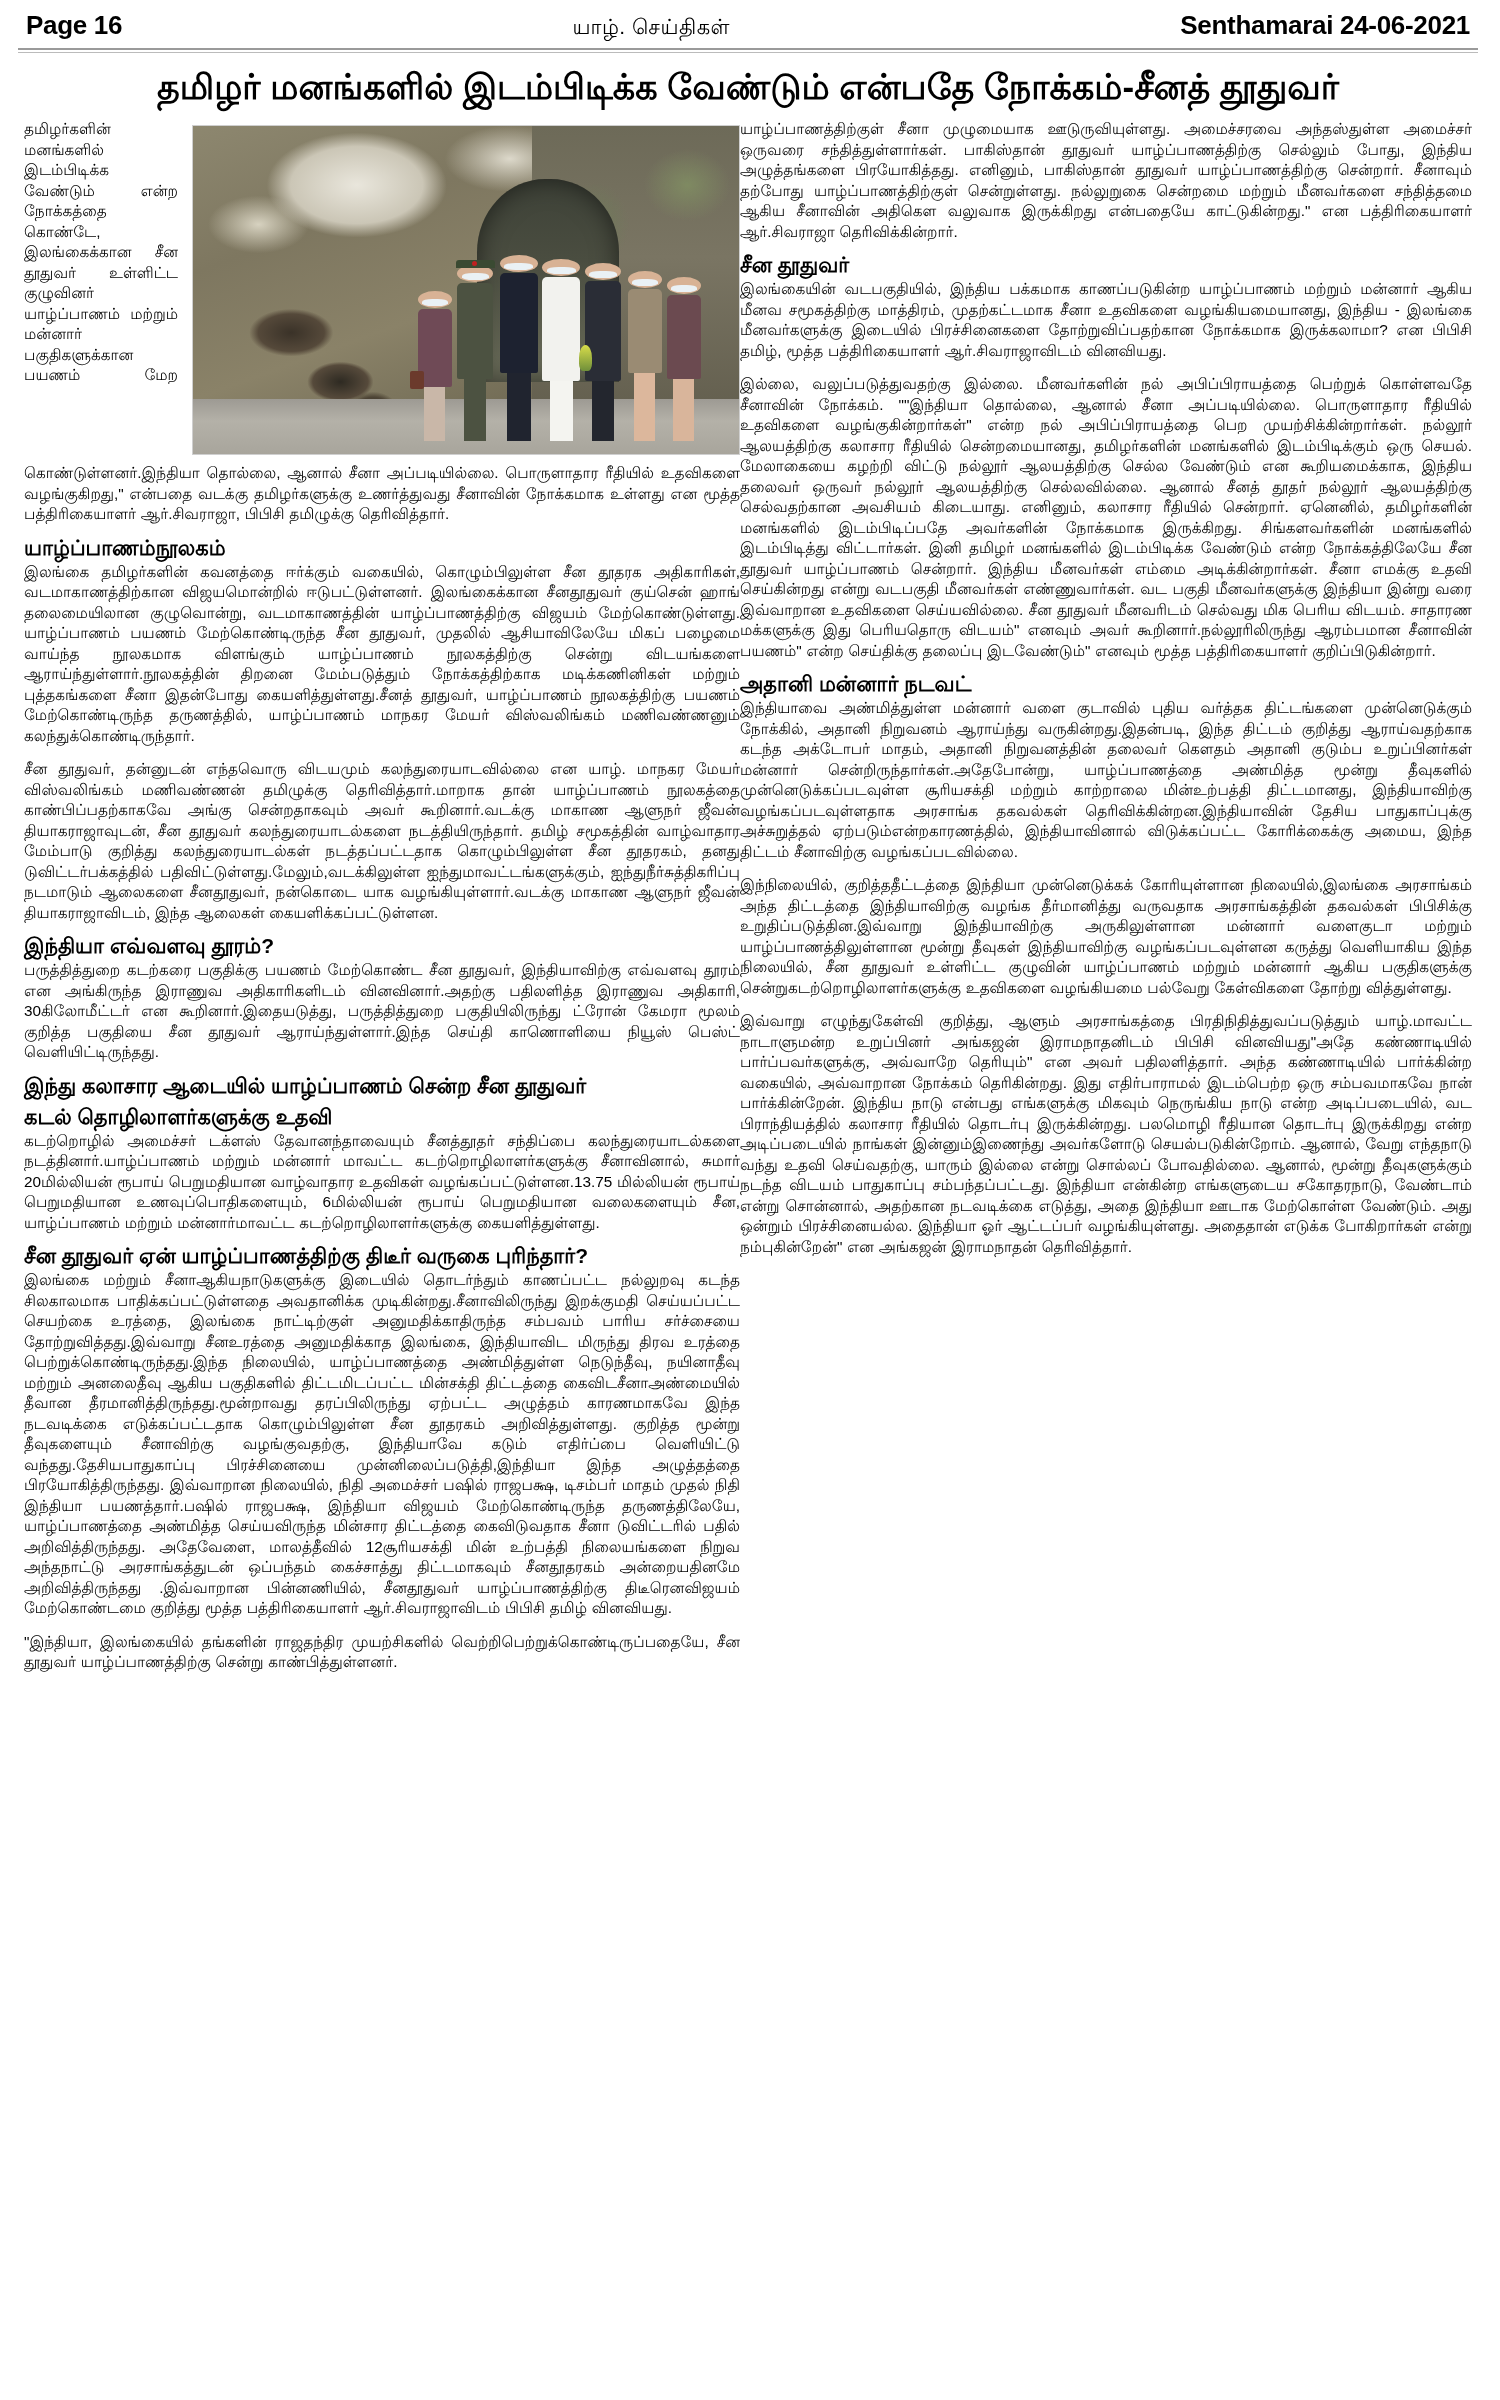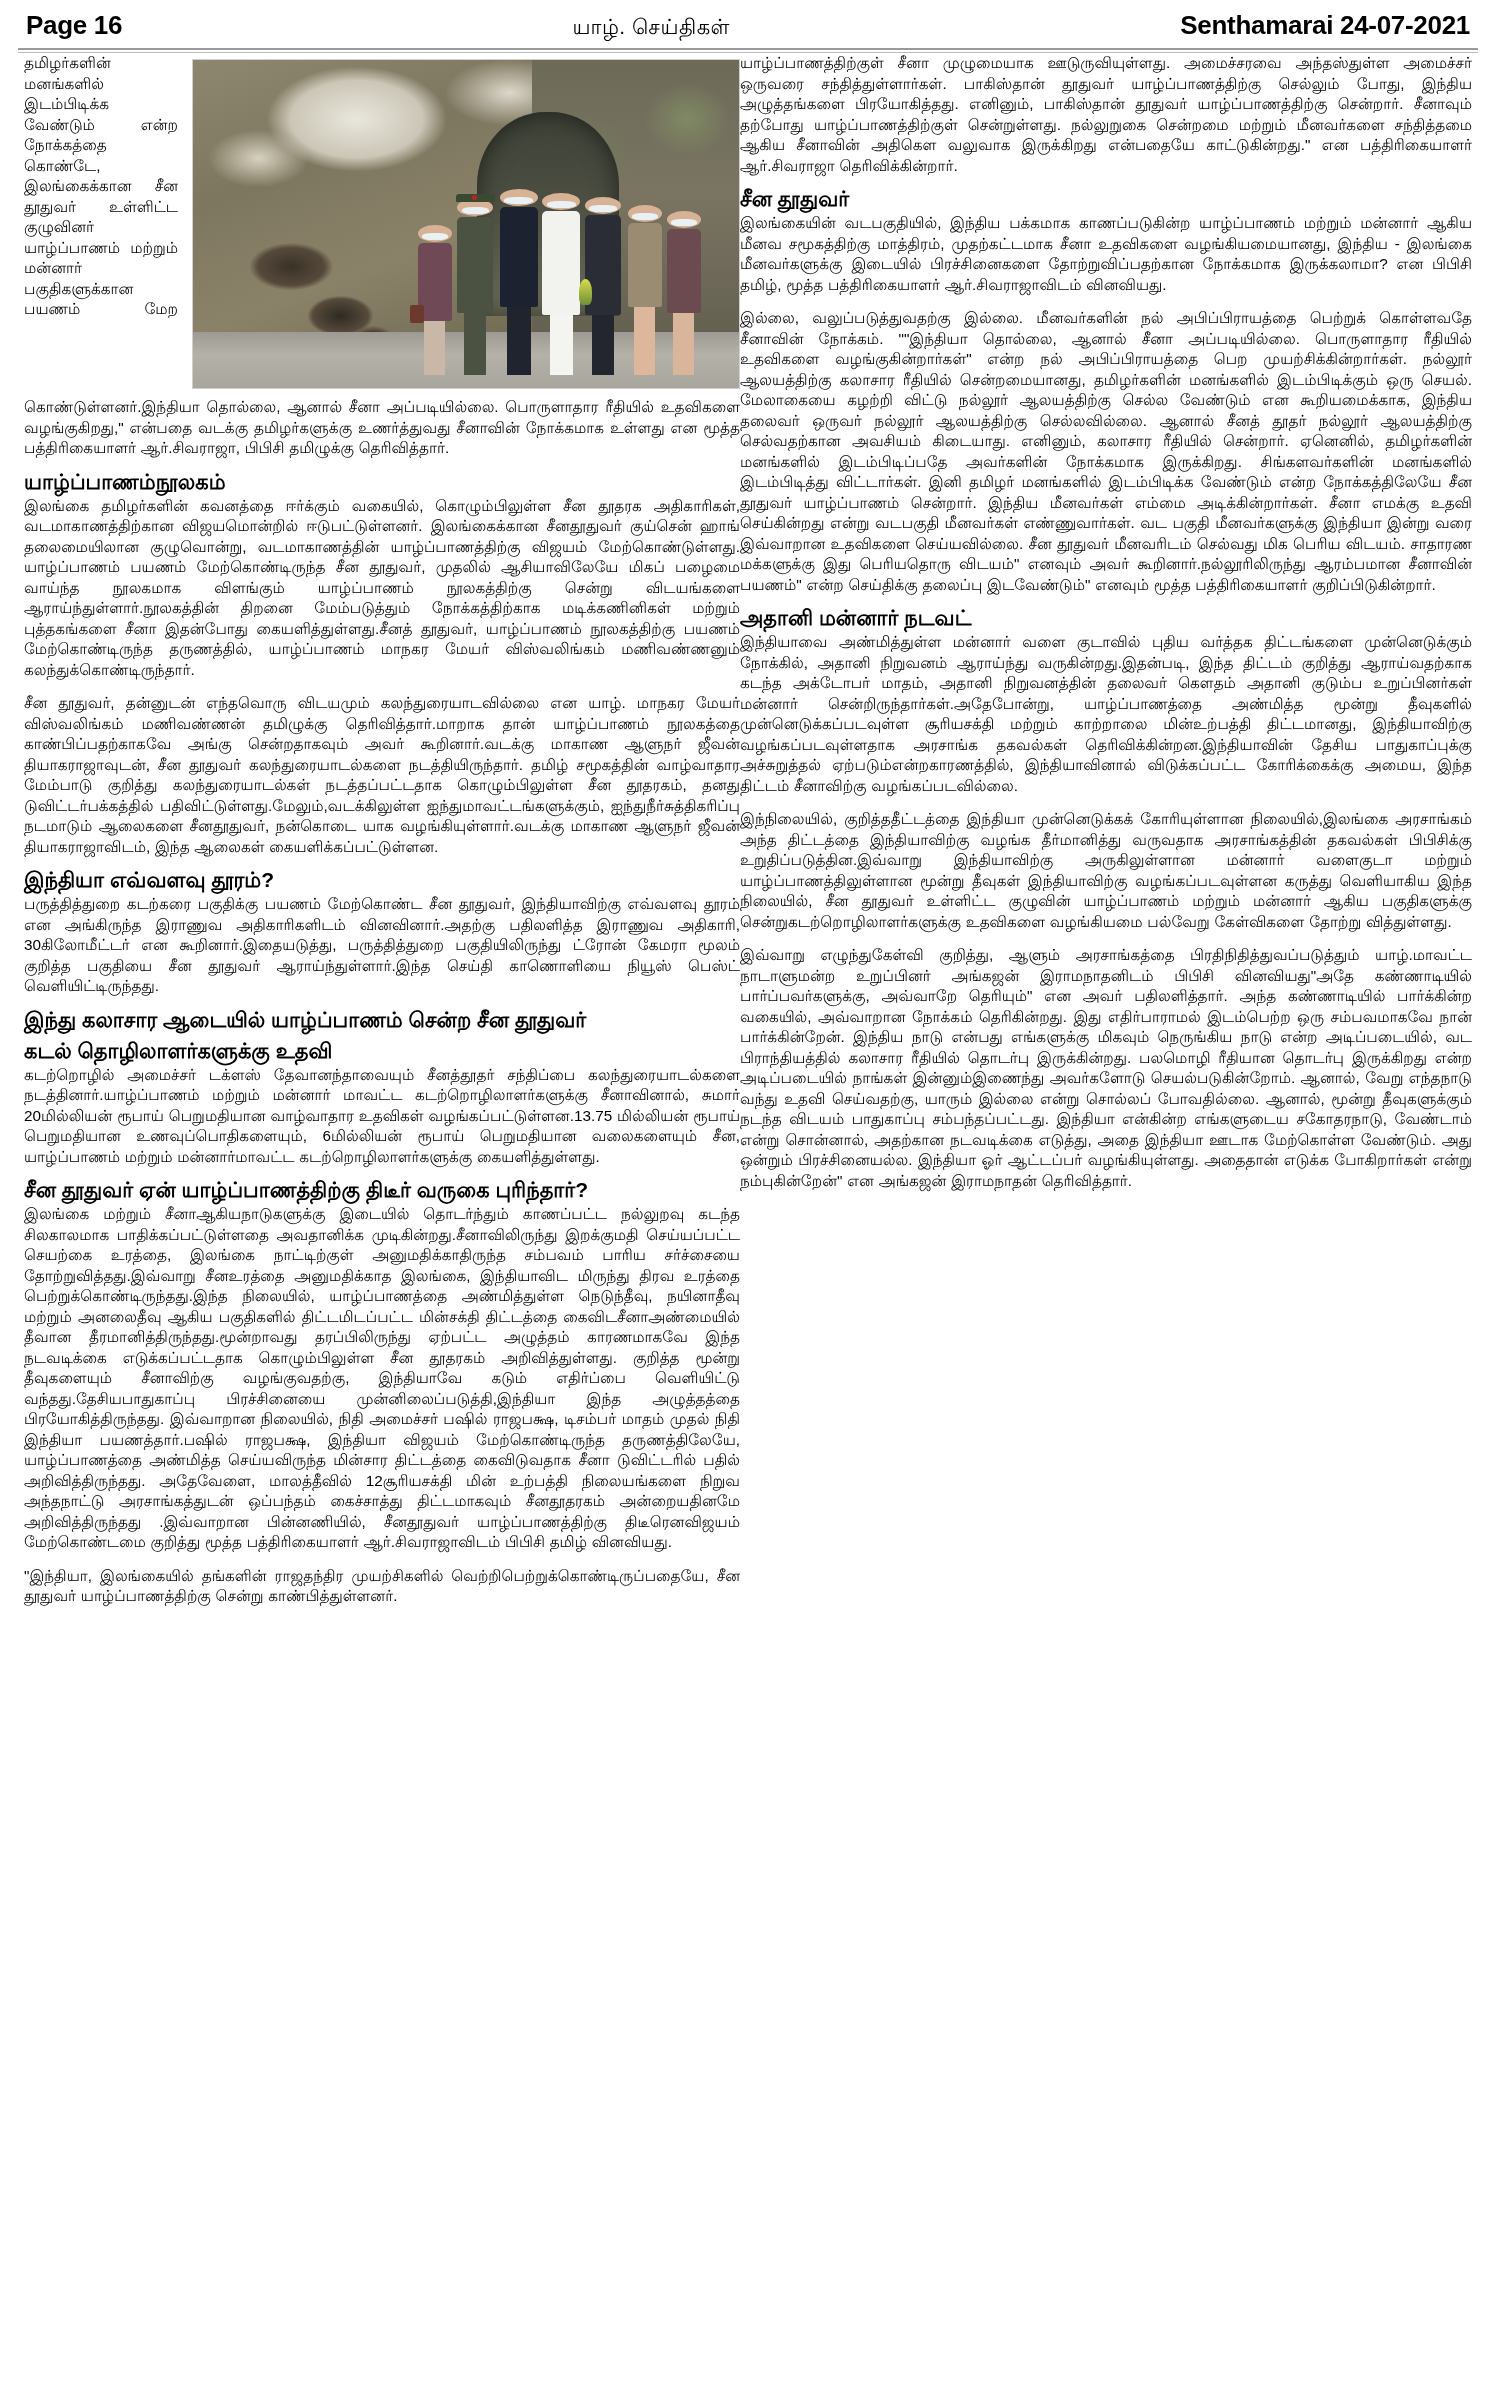--- a/index.html
+++ b/index.html
@@ -171,25 +171,26 @@
   }
 </style>
 </head>
 <body>
 
 <div class="page">
 
   <div class="masthead">
     <div class="left">Page 16</div>
     <div class="center">யாழ்.  செய்திகள்</div>
-    <div class="right">Senthamarai 24-07-2021</div>
+    <div class="right">Senthamarai 24-06-2021</div>
   </div>
   <div class="rule"></div>
   <div class="rule thin"></div>
 
+  <div class="headline">தமிழர் மனங்களில் இடம்பிடிக்க வேண்டும் என்பதே நோக்கம்-சீனத் தூதுவர்</div>
 
   <div class="cols">
 
     <div class="col">
 
       <div class="photo-wrap">
         <div class="photo"></div>
         <div class="photo-right-wall"></div>
         <div class="arch"></div>
         <div class="ground"></div>

